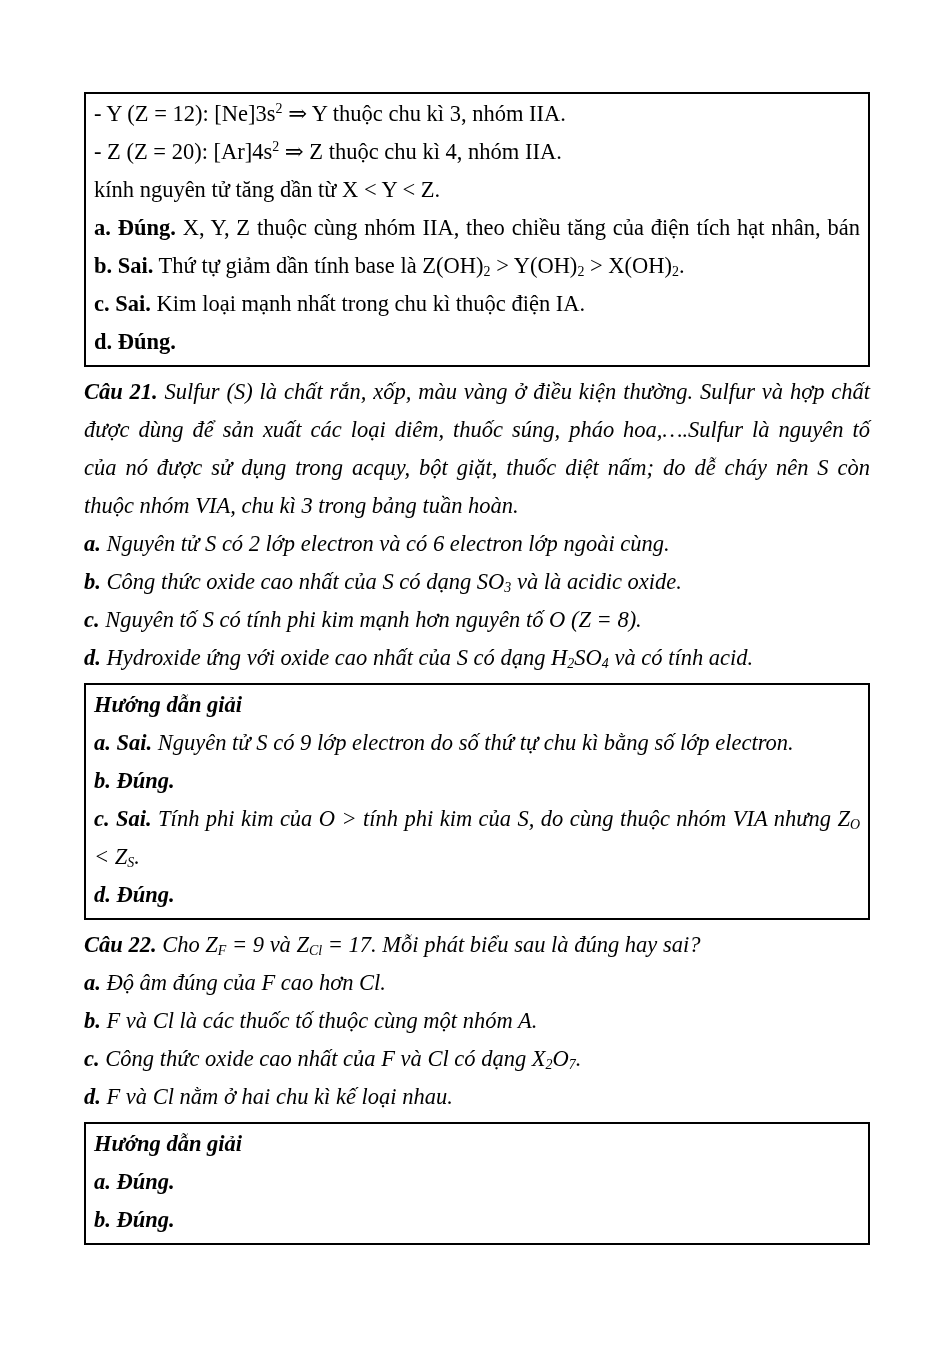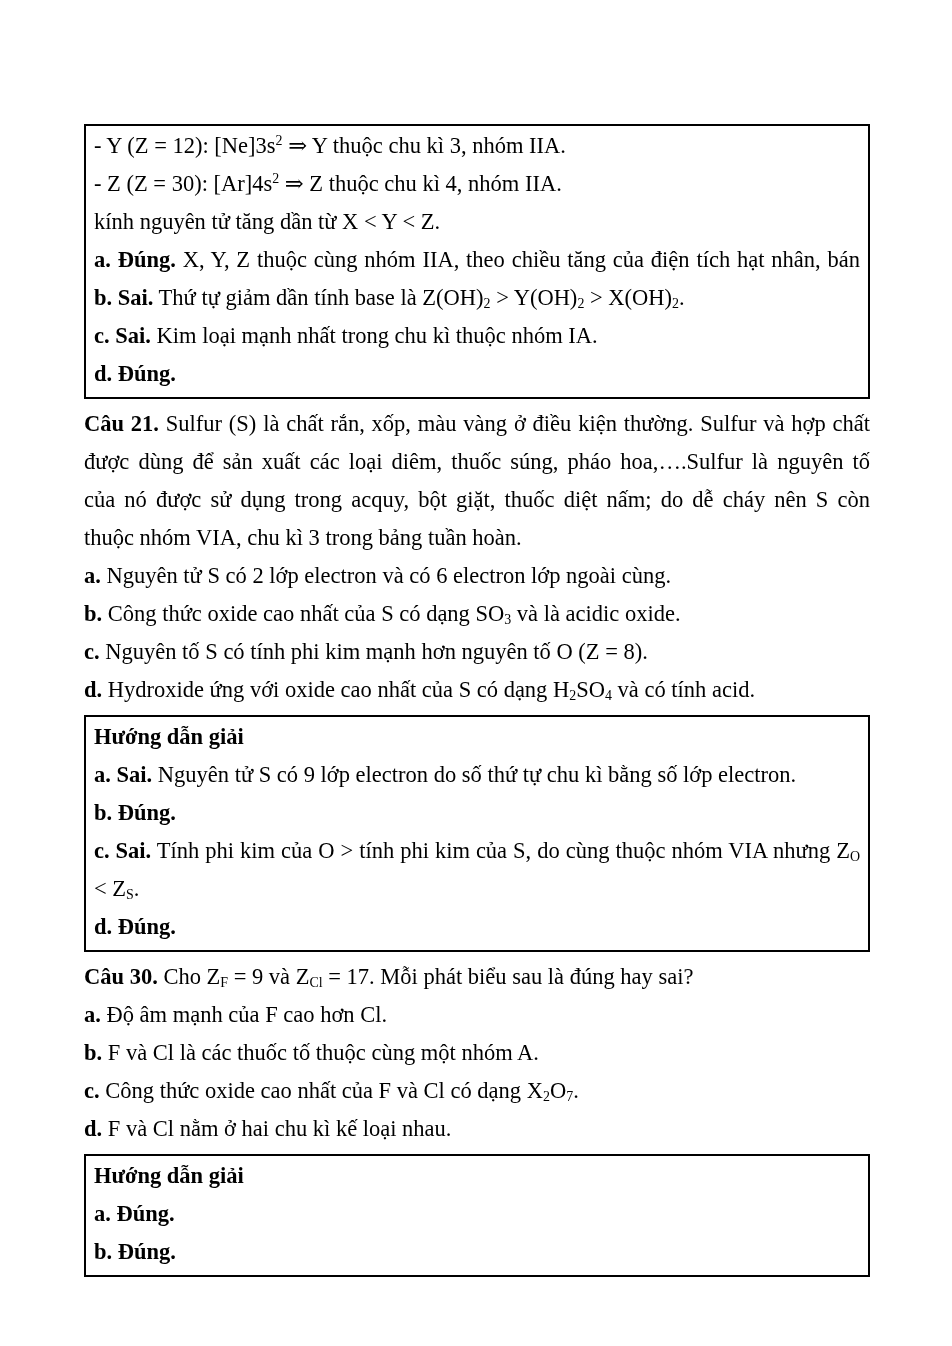--- a/index.html
+++ b/index.html
@@ -21,24 +21,24 @@
     top: 92px;
     width: 786px;
     font-size: 22.5px;
     line-height: 38px;
   }
   .box {
     border: 2px solid #000000;
     padding: 1px 8px 4px 8px;
     box-sizing: border-box;
     width: 786px;
-    margin-top: 32px;
   }
   .section {
     margin-top: 6px;
+    font-style: italic;
   }
   .line {
     min-height: 38px;
   }
   
   .jline {
     text-align: justify;
     text-align-last: justify;
   }
   .b { font-weight: bold; }
@@ -53,25 +53,25 @@
     line-height: 0;
   }
 </style>
 </head>
 <body style="background: rgb(255, 255, 255); color: rgb(0, 0, 0);">
 
 <div class="content">
 
   <div class="box" style="border-color: rgb(0, 0, 0);">
     <div class="line"><span>- Y (Z = 12): [Ne]3s</span><span class="sp">2</span><span> ⇒ Y thuộc chu kì 3, nhóm IIA.</span></div>
-    <div class="line"><span>- Z (Z = 30): [Ar]4s</span><span class="sp">2</span><span> ⇒ Z thuộc chu kì 4, nhóm IIA.</span></div>
+    <div class="line"><span>- Z (Z = 20): [Ar]4s</span><span class="sp">2</span><span> ⇒ Z thuộc chu kì 4, nhóm IIA.</span></div>
     <div class="line"><span>kính nguyên tử tăng dần từ X &lt; Y &lt; Z.</span></div>
     <div class="line jline"><span class="b">a. Đúng.</span><span> X, Y, Z thuộc cùng nhóm IIA, theo chiều tăng của điện tích hạt nhân, bán</span></div>
     <div class="line"><span class="b">b. Sai.</span><span> Thứ tự giảm dần tính base là Z(OH)</span><span class="sb">2</span><span> &gt; Y(OH)</span><span class="sb">2</span><span> &gt; X(OH)</span><span class="sb">2</span><span>.</span></div>
-    <div class="line"><span class="b">c. Sai.</span><span> Kim loại mạnh nhất trong chu kì thuộc nhóm IA.</span></div>
+    <div class="line"><span class="b">c. Sai.</span><span> Kim loại mạnh nhất trong chu kì thuộc điện IA.</span></div>
     <div class="line"><span class="b">d. Đúng.</span></div>
   </div>
 
   <div class="section">
     <div class="line jline"><span class="b">Câu 21.</span><span> Sulfur (S) là chất rắn, xốp, màu vàng ở điều kiện thường. Sulfur và hợp chất</span></div>
     <div class="line jline"><span>được dùng để sản xuất các loại diêm, thuốc súng, pháo hoa,….Sulfur là nguyên tố</span></div>
     <div class="line jline"><span>của nó được sử dụng trong acquy, bột giặt, thuốc diệt nấm; do dễ cháy nên S còn</span></div>
     <div class="line"><span>thuộc nhóm VIA, chu kì 3 trong bảng tuần hoàn.</span></div>
     <div class="line"><span class="b">a.</span><span> Nguyên tử S có 2 lớp electron và có 6 electron lớp ngoài cùng.</span></div>
     <div class="line"><span class="b">b.</span><span> Công thức oxide cao nhất của S có dạng SO</span><span class="sb">3</span><span> và là acidic oxide.</span></div>
@@ -82,22 +82,22 @@
   <div class="box section" style="border-color: rgb(0, 0, 0);">
     <div class="line"><span class="b">Hướng dẫn giải</span></div>
     <div class="line"><span class="b">a. Sai.</span><span> Nguyên tử S có 9 lớp electron do số thứ tự chu kì bằng số lớp electron.</span></div>
     <div class="line"><span class="b">b. Đúng.</span></div>
     <div class="line jline"><span class="b">c. Sai.</span><span> Tính phi kim của O &gt; tính phi kim của S, do cùng thuộc nhóm VIA nhưng Z</span><span class="sb">O</span></div>
     <div class="line"><span>&lt; Z</span><span class="sb">S</span><span>.</span></div>
     <div class="line"><span class="b">d. Đúng.</span></div>
   </div>
 
   <div class="section">
-    <div class="line"><span class="b">Câu 30.</span><span> Cho Z</span><span class="sb">F</span><span> = 9 và Z</span><span class="sb">Cl</span><span> = 17. Mỗi phát biểu sau là đúng hay sai?</span></div>
-    <div class="line"><span class="b">a.</span><span> Độ âm mạnh của F cao hơn Cl.</span></div>
+    <div class="line"><span class="b">Câu 22.</span><span> Cho Z</span><span class="sb">F</span><span> = 9 và Z</span><span class="sb">Cl</span><span> = 17. Mỗi phát biểu sau là đúng hay sai?</span></div>
+    <div class="line"><span class="b">a.</span><span> Độ âm đúng của F cao hơn Cl.</span></div>
     <div class="line"><span class="b">b.</span><span> F và Cl là các thuốc tố thuộc cùng một nhóm A.</span></div>
     <div class="line"><span class="b">c.</span><span> Công thức oxide cao nhất của F và Cl có dạng X</span><span class="sb">2</span><span>O</span><span class="sb">7</span><span>.</span></div>
     <div class="line"><span class="b">d.</span><span> F và Cl nằm ở hai chu kì kế loại nhau.</span></div>
   </div>
 
   <div class="box section" style="border-color: rgb(0, 0, 0);">
     <div class="line"><span class="b">Hướng dẫn giải</span></div>
     <div class="line"><span class="b">a. Đúng.</span></div>
     <div class="line"><span class="b">b. Đúng.</span></div>
   </div>

